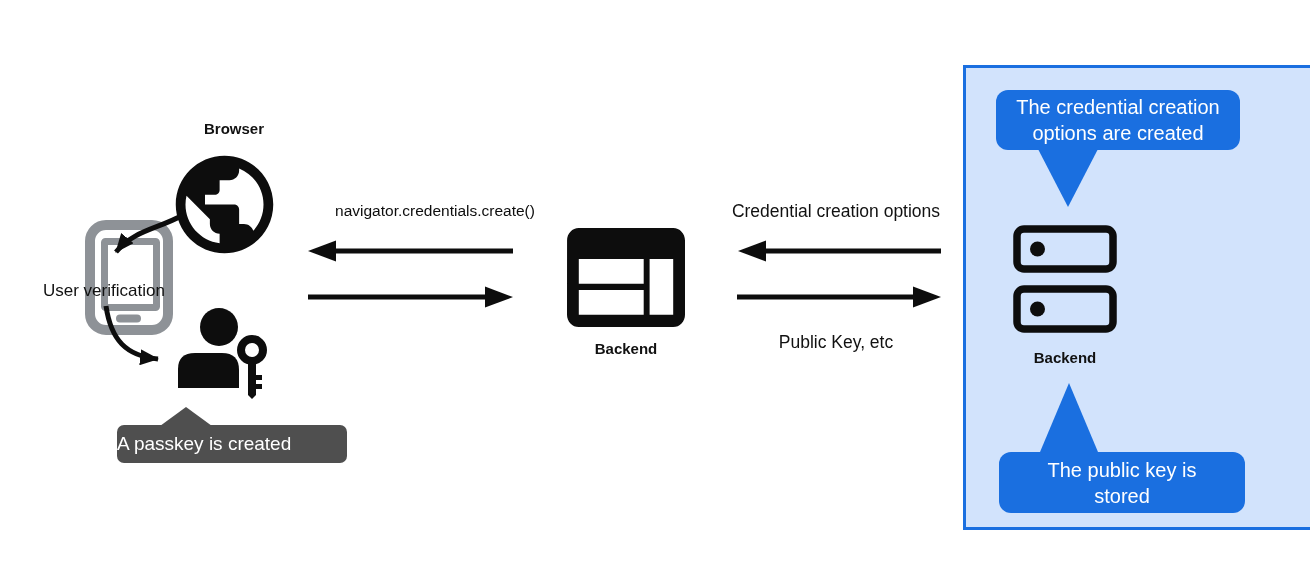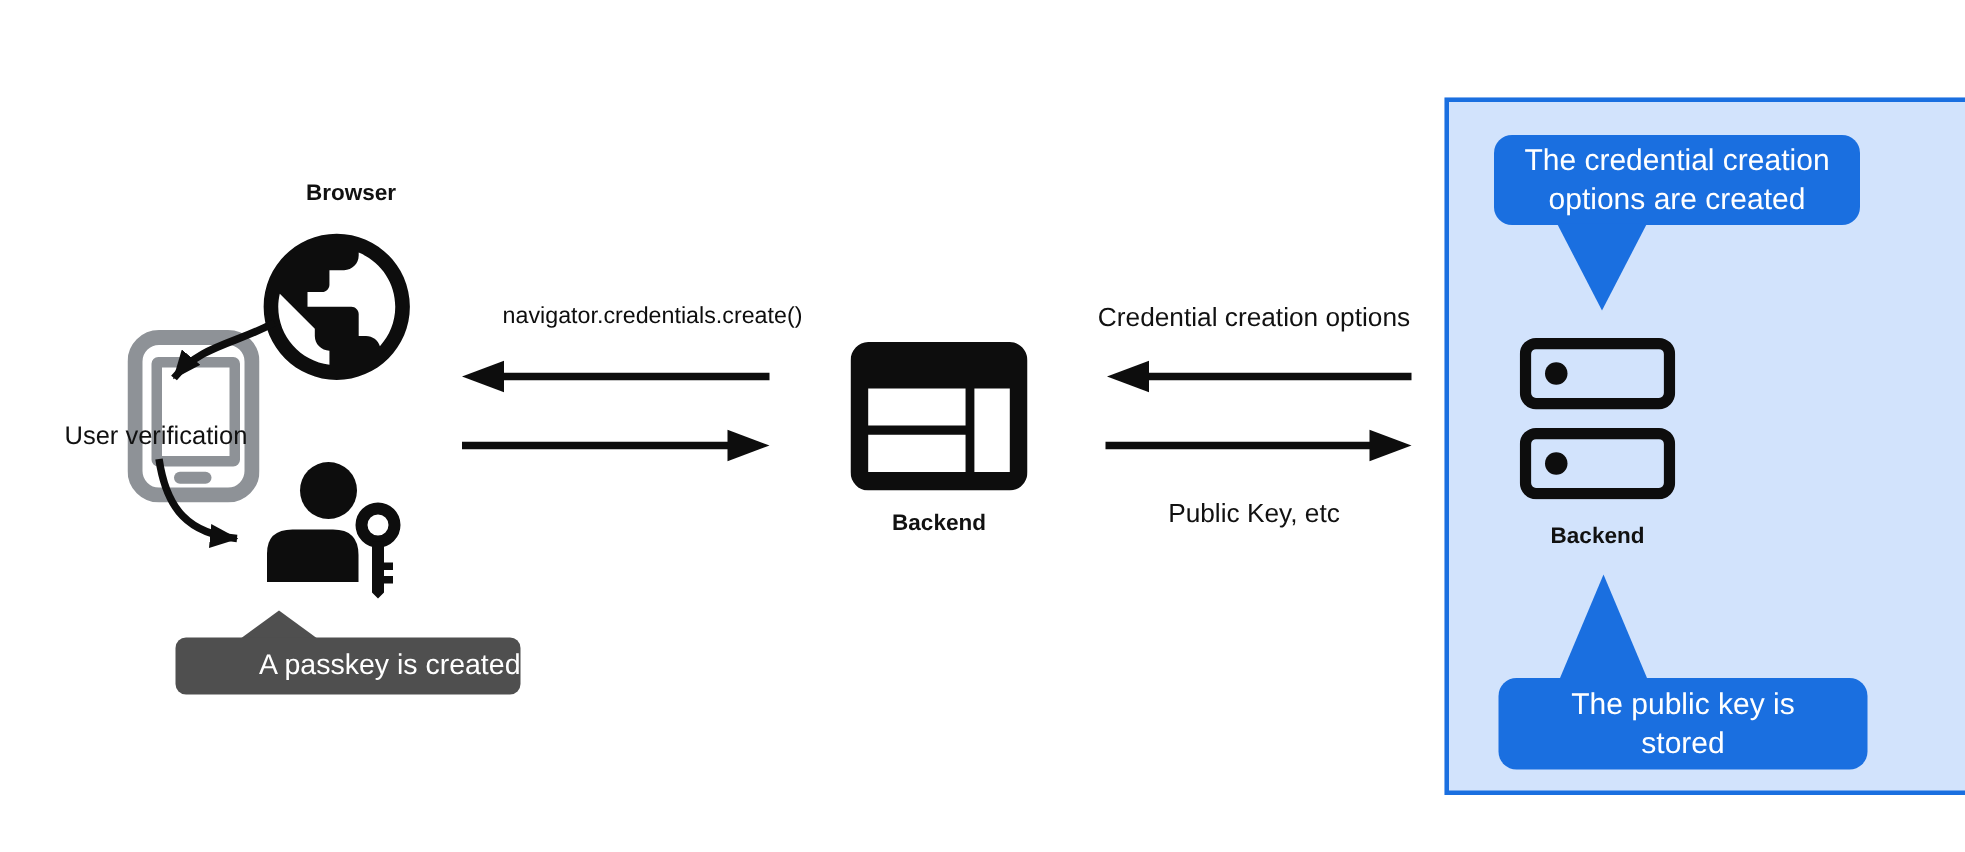--- a/index.html
+++ b/index.html
@@ -39,21 +39,21 @@
   .ink-fill   { fill: var(--ink); }
   .ink-stroke { stroke: var(--ink); fill: none; }
   .gray-stroke{ stroke: var(--phone_gray); fill: none; }
   .gray-fill  { fill: var(--phone_gray); }
 
   
   .tooltip {
     position: absolute; left: 117px; top: 425px; width: 230px; height: 38px;
     background: var(--tooltip_bg); color: var(--text_white);
     border-radius: 7px; font-size: 19px;
-    display: flex; align-items: center; justify-content: flex-end;
+    display: flex; align-items: center; justify-content: flex-start;
   }
   .tt-tail {
     position: absolute; left: 160px; top: 407px; width: 0; height: 0;
     border-left: 26px solid transparent; border-right: 26px solid transparent;
     border-bottom: 19px solid var(--tooltip_bg);
   }
 
   
   .panel {
     position: absolute; left: 963px; top: 65px; width: 356px; height: 465px;

